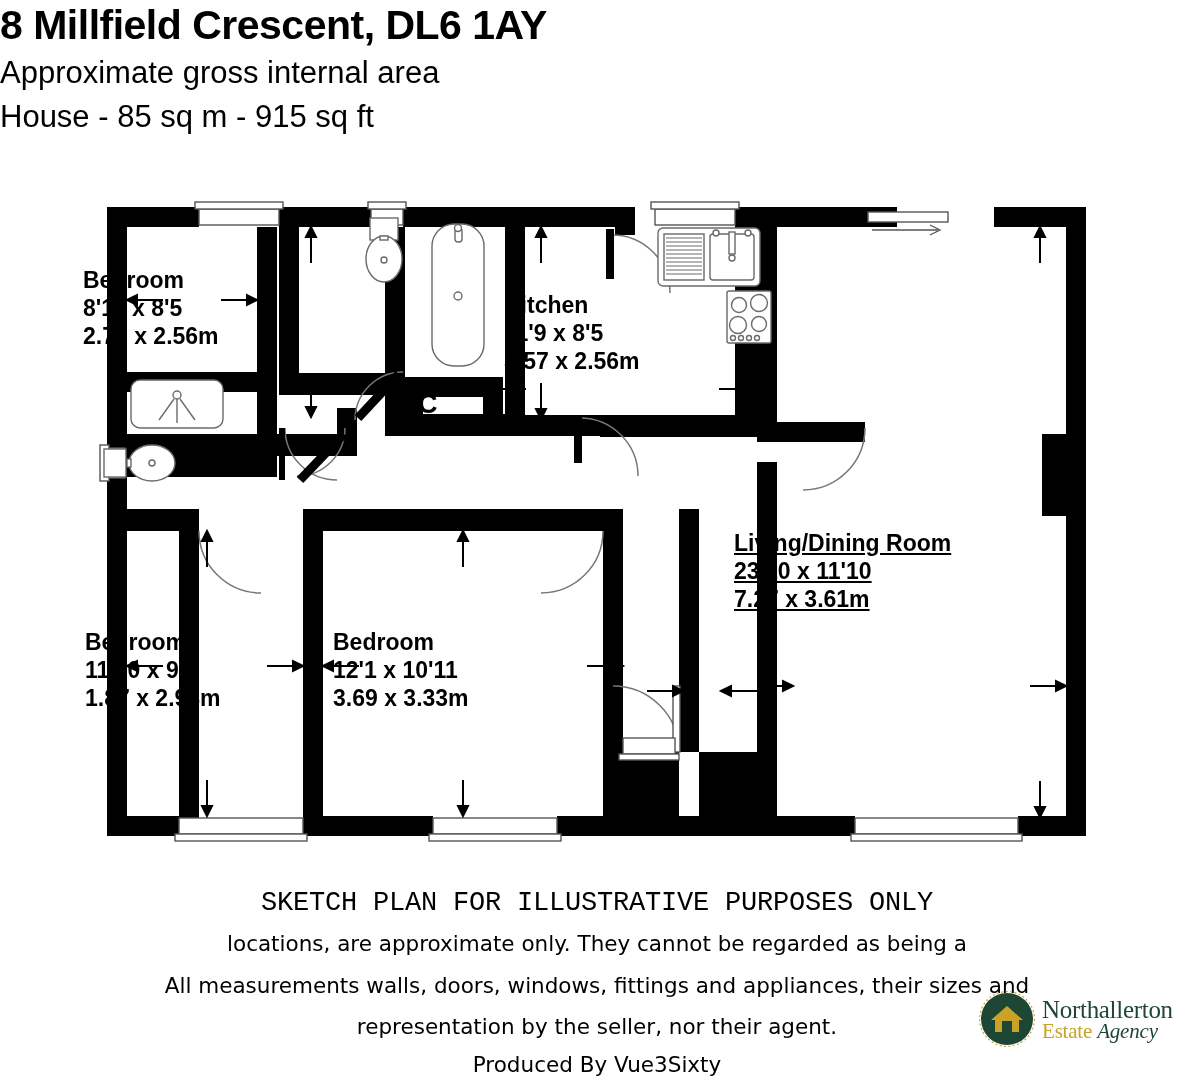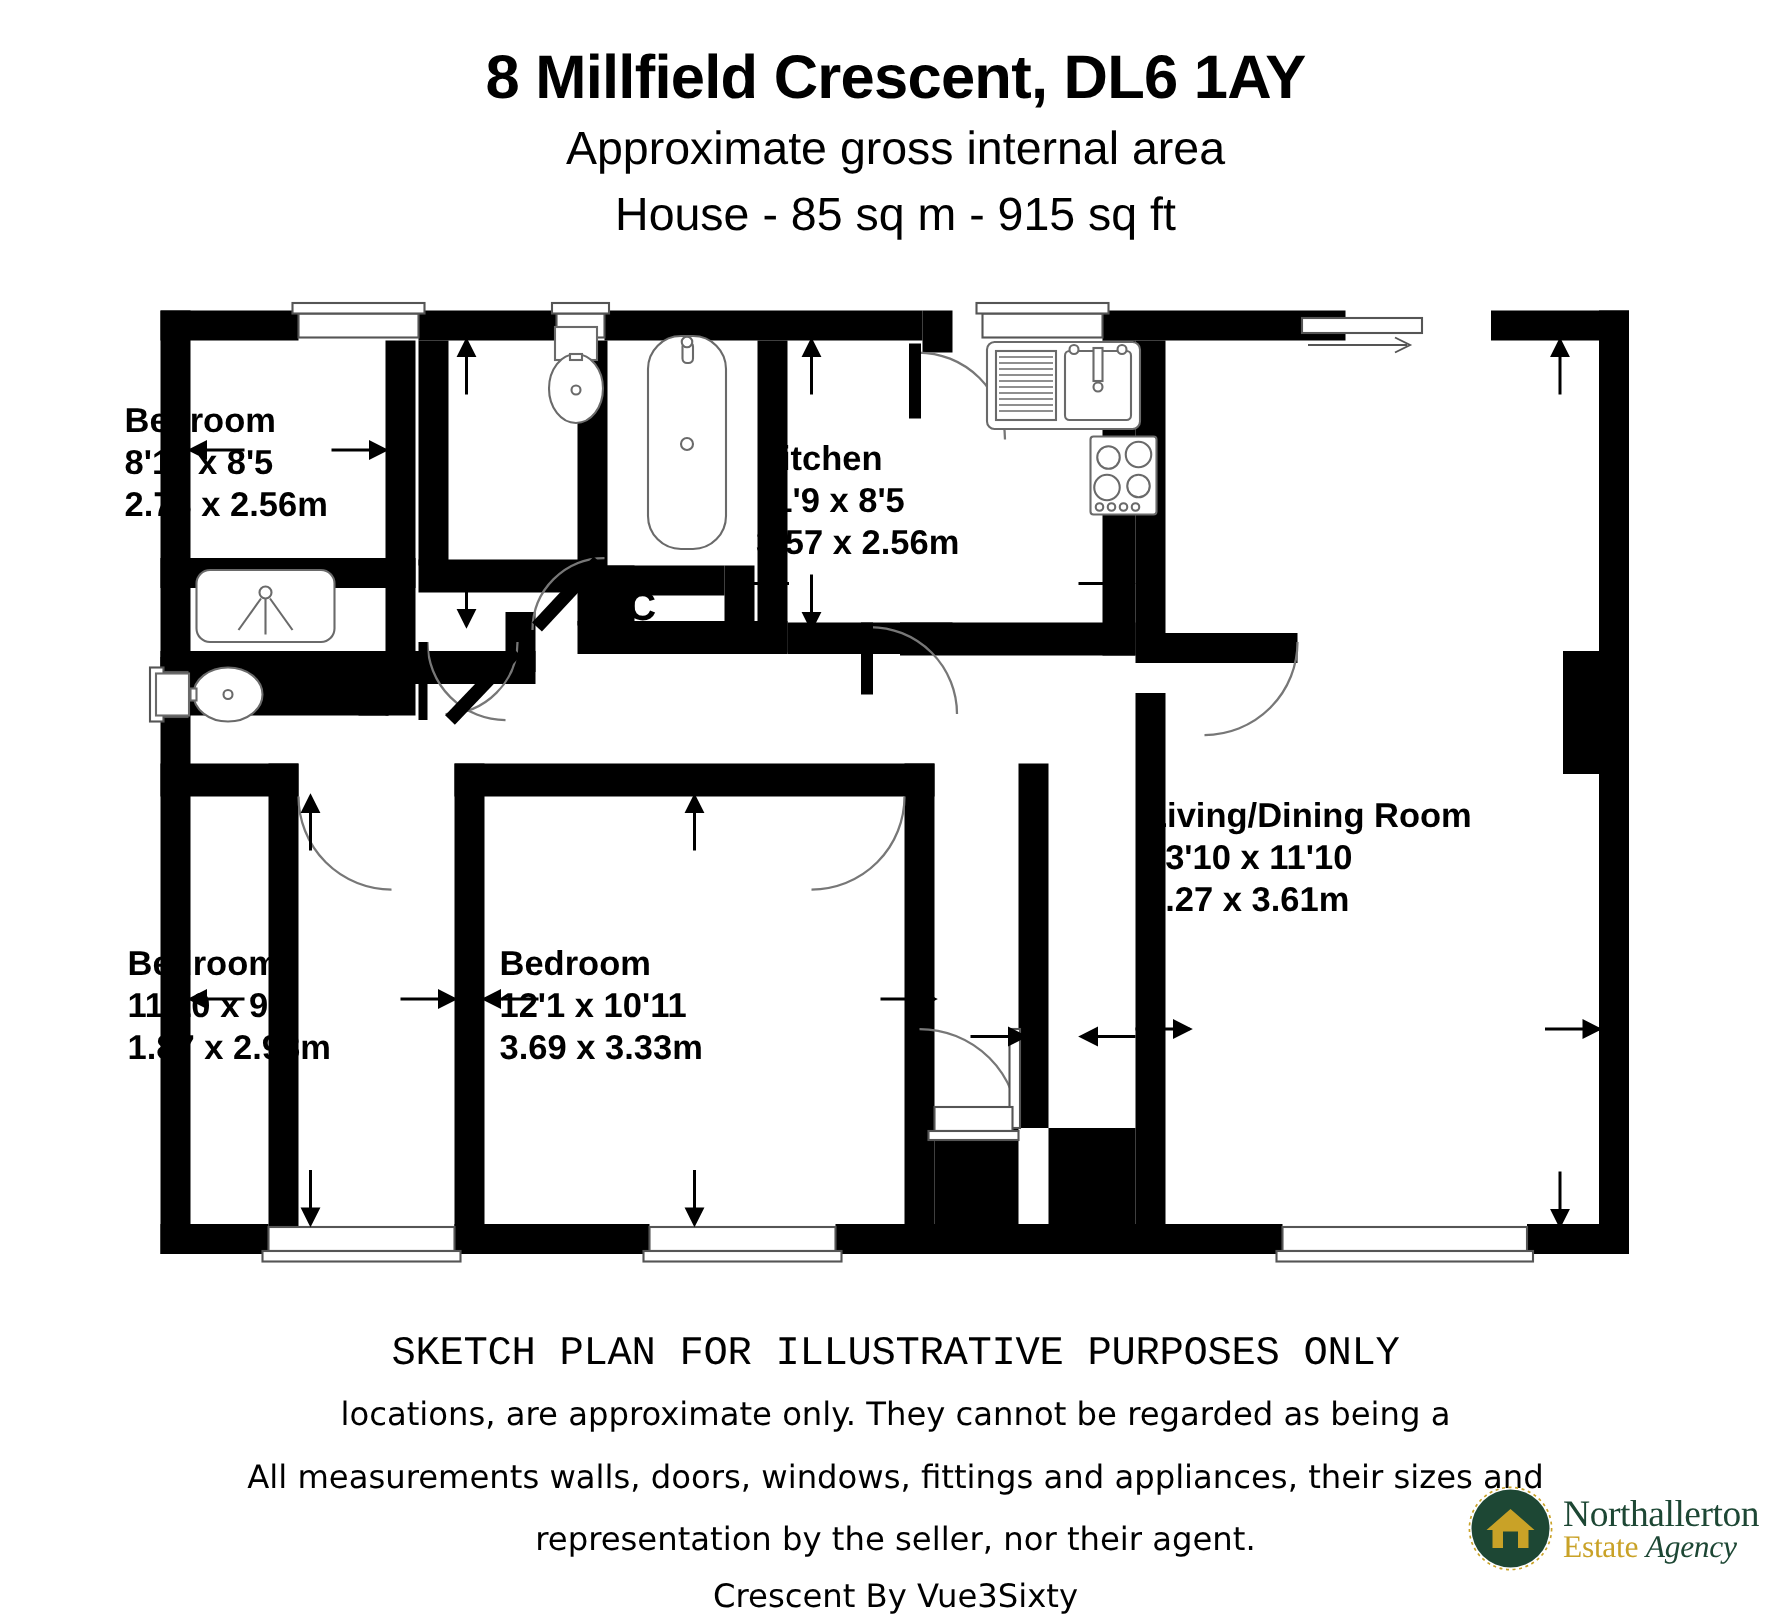--- a/index.html
+++ b/index.html
@@ -7,21 +7,21 @@
   body{
     width:1194px;height:1080px;
     font-family:"Liberation Sans","DejaVu Sans",sans-serif;
     color:#000;
     overflow:hidden;
     position:relative;
   }
   #page{position:relative;width:1194px;height:1080px;}
 
   
-  .header{width:100%;text-align:center;padding-top:28px;}
+  .header{width:100%;text-align:left;padding-top:2px;}
   .h-title{
     font-size:41px;font-weight:bold;letter-spacing:-0.5px;
     line-height:1.15;
   }
   .h-sub{
     font-size:31px;font-weight:normal;line-height:1.3;margin-top:4px;
   }
 
   
   .plan-wrap{position:absolute;left:0;top:176px;width:1194px;height:690px;}
@@ -346,21 +346,21 @@
       <div class="rl-dim">8'11 x 8'5</div>
       <div class="rl-dim">2.73 x 2.56m</div>
     </div>
 
     <div class="room-label" style="left:504px;top:115px;width:260px;">
       <div class="rl-name">Kitchen</div>
       <div class="rl-dim">11'9 x 8'5</div>
       <div class="rl-dim">3.57 x 2.56m</div>
     </div>
 
-    <div class="room-label" style="left:764px;top:353px;width:280px;">
+    <div class="room-label" style="left:734px;top:353px;width:280px;text-decoration:underline;">
       <div class="rl-name">Living/Dining Room</div>
       <div class="rl-dim">23'10 x 11'10</div>
       <div class="rl-dim">7.27 x 3.61m</div>
     </div>
 
     <div class="room-label" style="left:85px;top:452px;width:260px;">
       <div class="rl-name">Bedroom</div>
       <div class="rl-dim">11'10 x 9'9</div>
       <div class="rl-dim">1.87 x 2.98m</div>
     </div>
@@ -372,21 +372,21 @@
     </div>
 
     <div class="room-label" style="left:418px;top:212px;width:50px;font-size:27px;">C</div>
   </div>
 
   <div class="footer">
     <div class="f-head">SKETCH PLAN FOR ILLUSTRATIVE PURPOSES ONLY</div>
     <div class="f-body">locations, are approximate only. They cannot be regarded as being a</div>
     <div class="f-body">All measurements walls, doors, windows, fittings and appliances, their sizes and</div>
     <div class="f-body">representation by the seller, nor their agent.</div>
-    <div class="f-prod">Crescent By Vue3Sixty</div>
+    <div class="f-prod">Produced By Vue3Sixty</div>
   </div>
 
   <div class="logo">
     <svg width="58" height="58" viewBox="0 0 58 58">
       <circle cx="29" cy="29" r="26" fill="#1d4734"></circle>
       <g stroke="#c9a227" stroke-width="1.1" fill="none">
         <circle cx="29" cy="29" r="27.4" stroke-dasharray="2 2.4"></circle>
       </g>
       <path d="M13 30 L29 16 L45 30 L41 30 L41 42 L17 42 L17 30 Z" fill="#c9a227"></path>
       <rect x="24" y="31" width="10" height="11" fill="#1d4734"></rect>

